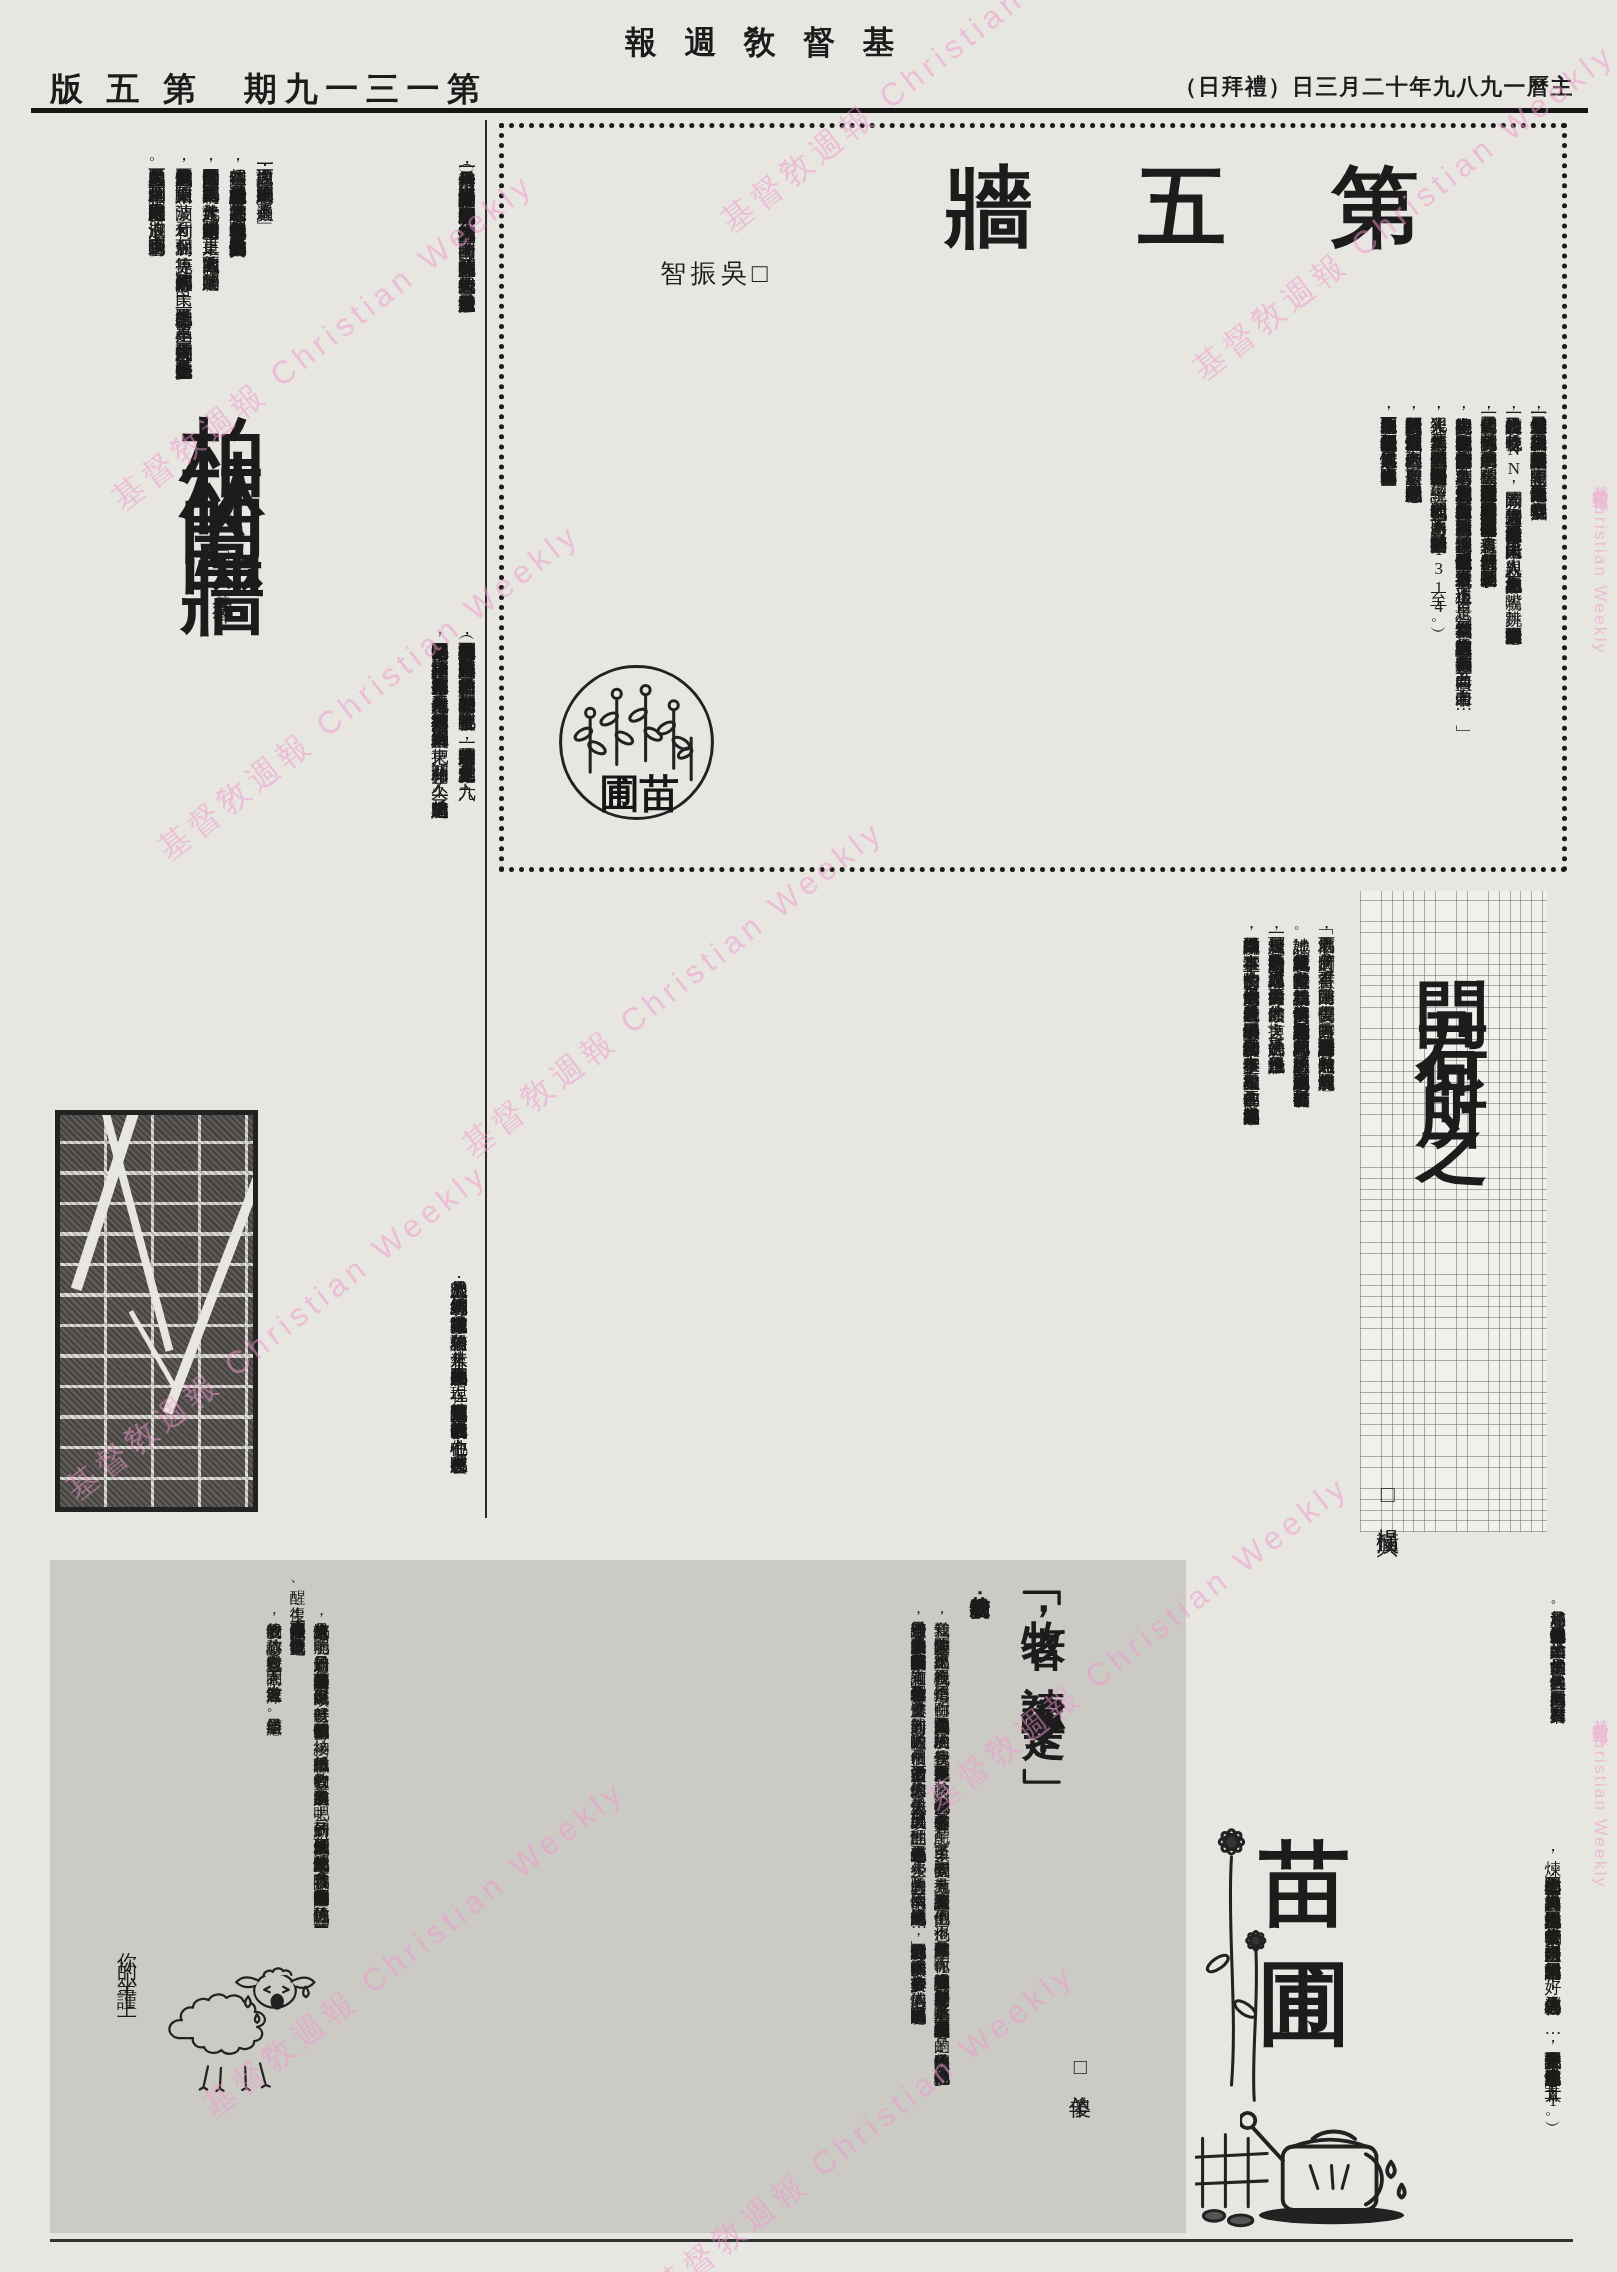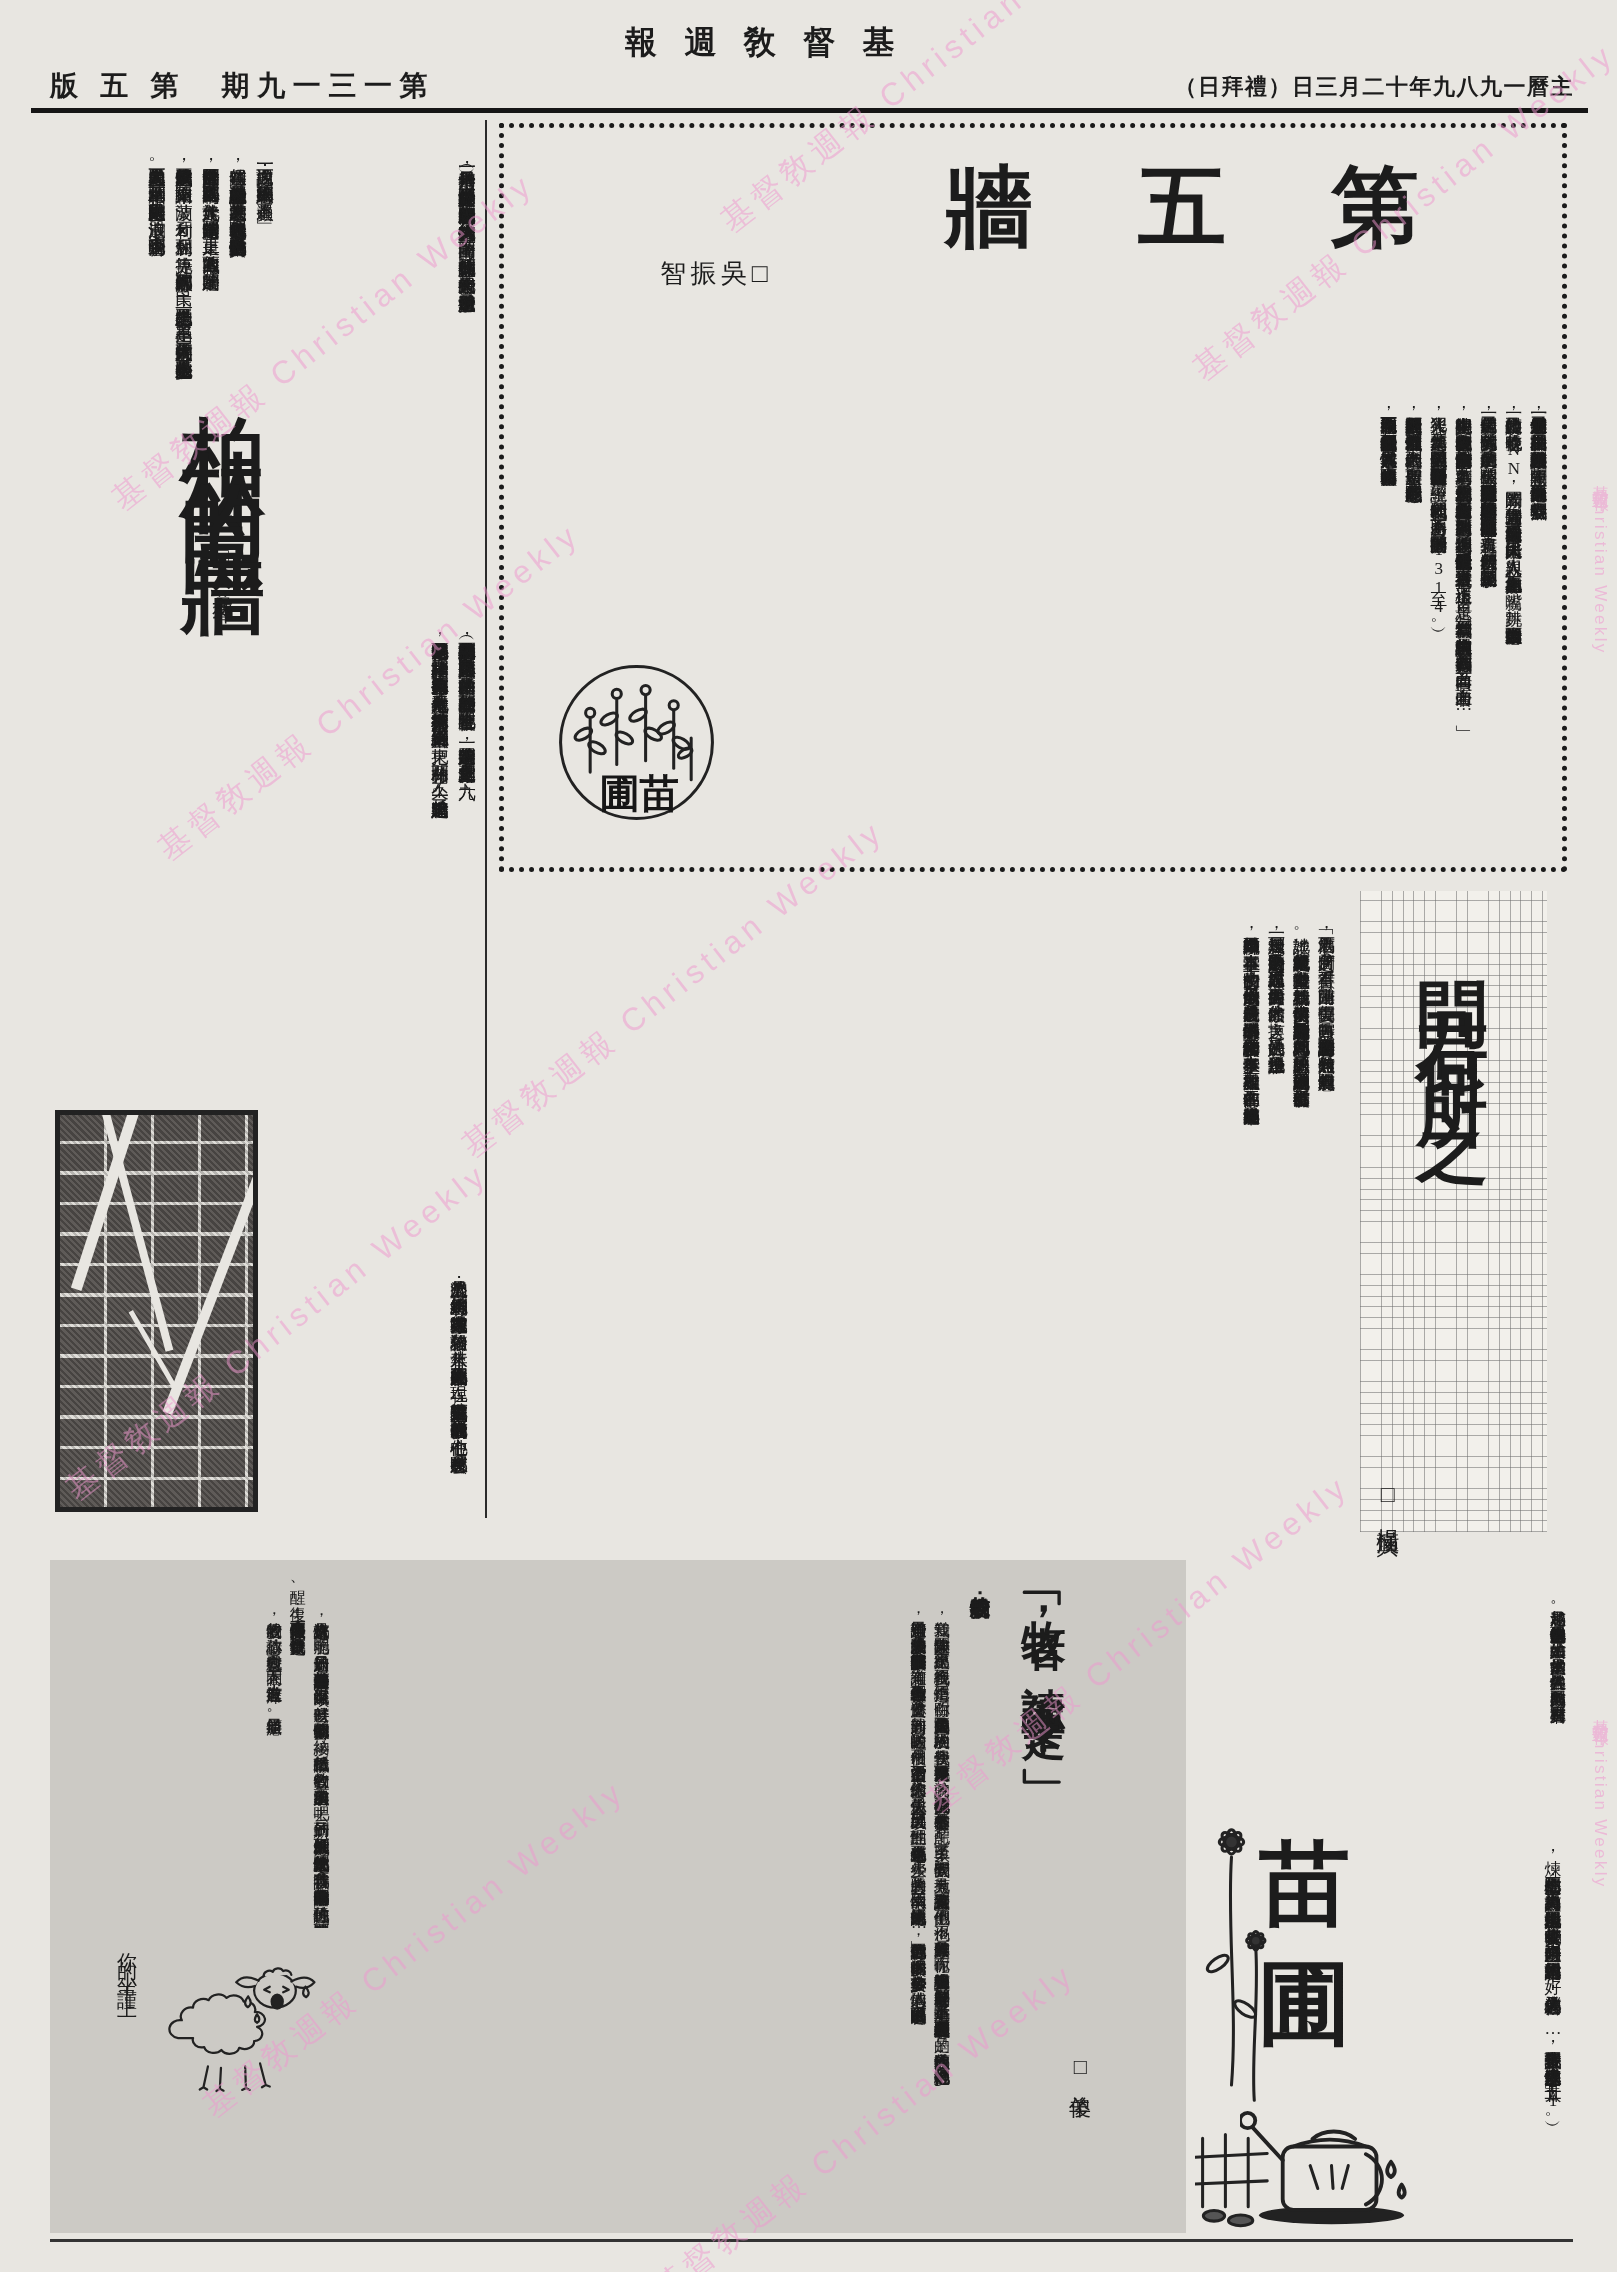--- a/index.html
+++ b/index.html
@@ -25,21 +25,21 @@
     font-family:"Liberation Sans", sans-serif; letter-spacing:5.3px;
     transform:rotate(-38deg); white-space:nowrap; pointer-events:none; z-index:40;
   }
   .wm-v { transform:none; writing-mode:vertical-rl; font-size:17px; letter-spacing:2.3px; opacity:.55; }
   .wm1{left:670px;top:42px;} .wm2{left:1142px;top:190px;} .wm3{left:61px;top:320px;}
   .wm4{left:107px;top:670px;} .wm5{left:411px;top:967px;} .wm6{left:15.2px;top:1310px;}
   .wm7{left:876px;top:1622px;} .wm8{left:152px;top:1927px;} .wm9{left:602px;top:2110px;}
   .wmv1{left:1589px;top:472px;} .wmv2{left:1589px;top:1706px;}
 
   
-  .issue { position:absolute; left:50px; top:67px; font-size:28px; font-weight:700; letter-spacing:7.6px; }
+  .issue { position:absolute; left:50px; top:67px; font-size:33px; font-weight:700; letter-spacing:7.6px; }
   .paper-title { position:absolute; left:625px; top:21.3px; font-size:32px; font-weight:700; letter-spacing:27.4px; white-space:nowrap; }
   .dateline { position:absolute; right:44px; top:72px; font-size:22px; font-weight:700; letter-spacing:1.5px; }
   .rule-h { position:absolute; left:30.5px; top:108px; width:1557px; height:5.3px; background:#161616; }
   .rule-v { position:absolute; left:485px; top:120px; width:2.3px; height:1398px; background:#2b2b2b; }
   .rule-b { position:absolute; left:50px; top:2239px; width:1523px; height:3px; background:#333; }
 
   
   .berlin { position:absolute; left:50px; top:120px; width:430px; height:1432px; }
   .berlin .vtext { font-size:17.5px; line-height:27px; }
   .b-p1   { right:0; top:3px;    width:190px; height:463px; }

